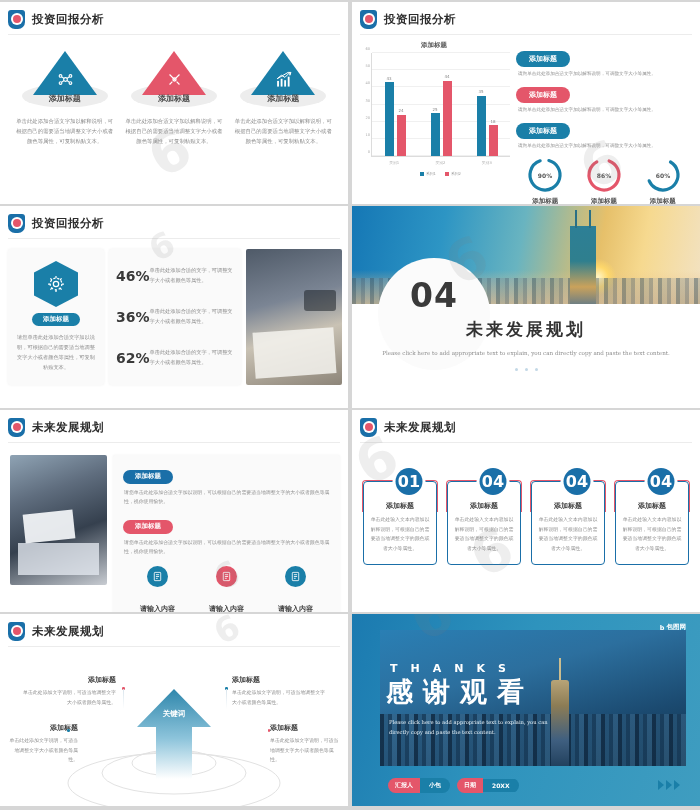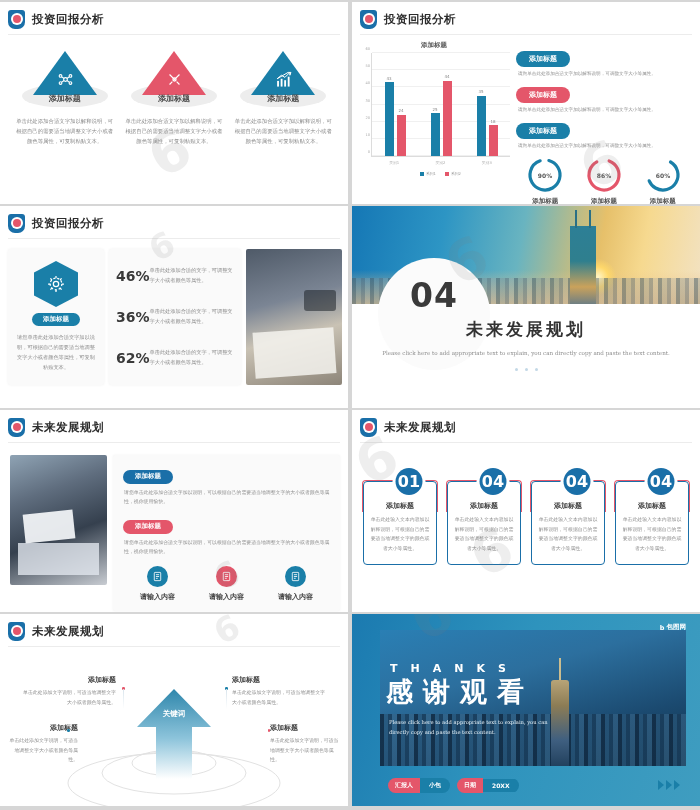--- a/index.html
+++ b/index.html
@@ -264,21 +264,21 @@
   }
   .s5-icons { display: flex; justify-content: space-around; margin-top: 9px; }
   .s5-ic { text-align: center; width: 62px; }
   .circ {
     width: 21px; height: 21px; border-radius: 50%; background: #1a7fa8;
     margin: 0 auto; display: flex; align-items: center; justify-content: center; color: #fff;
   }
   .circ.red { background: #e4566a; }
   .s5-ic .cl {
     font-family: Liberation Mono, monospace; font-size: 7px;
-    font-weight: bold; color: #3f3f3f; margin-top: 5px;
+    font-weight: bold; color: #3f3f3f; margin-top: 17px;
   }
 
   
   .s6 { display: flex; justify-content: space-between; padding: 26px 11px 0 11px; }
   .nc { width: 74px; position: relative; padding-top: 12px; }
   .nc-body {
     border: 1.6px solid #1a6fa8; border-radius: 4px; background: #fff;
     padding: 19px 6px 11px 6px; text-align: center; position: relative;
   }
   .nc-top {

